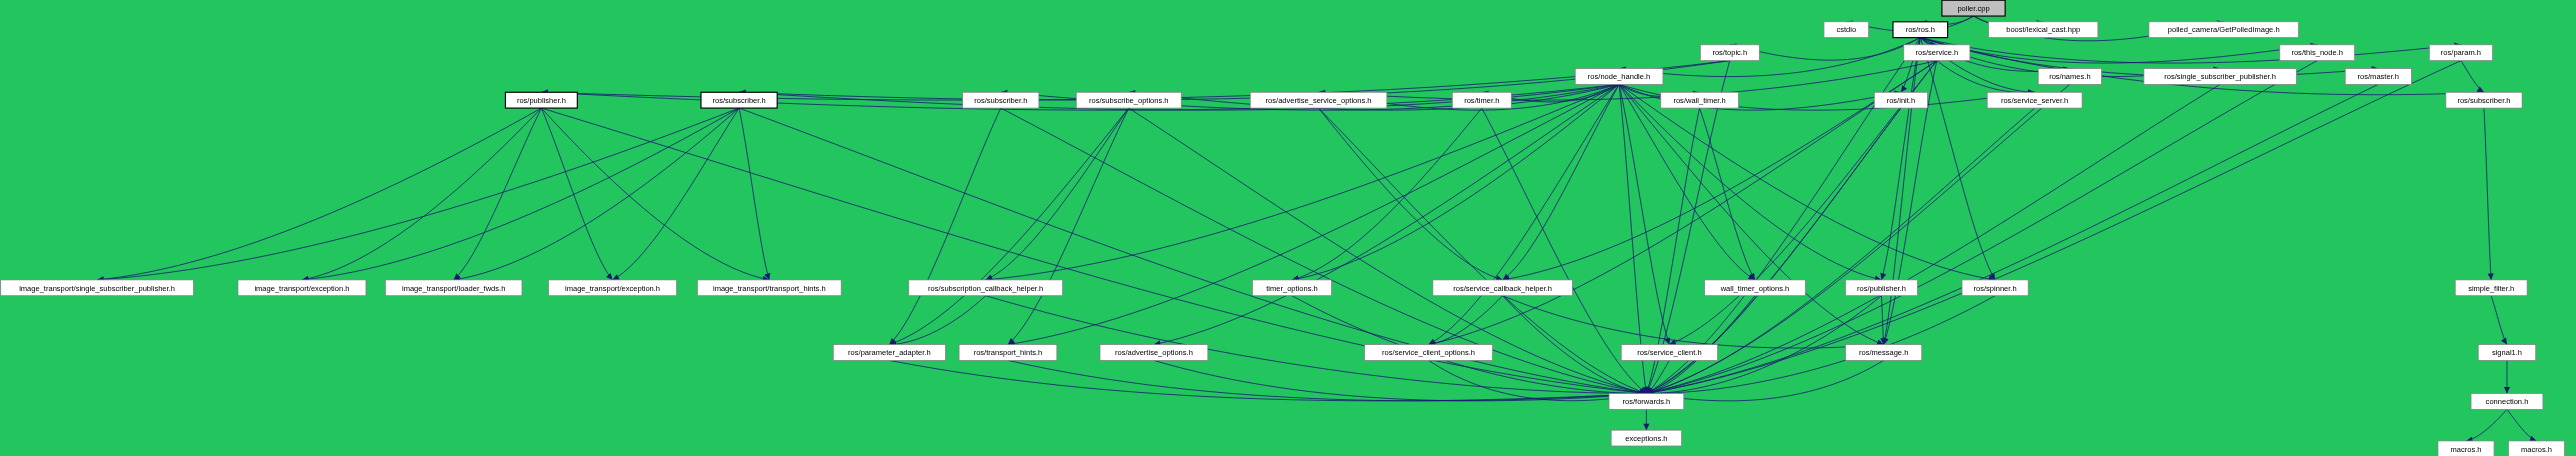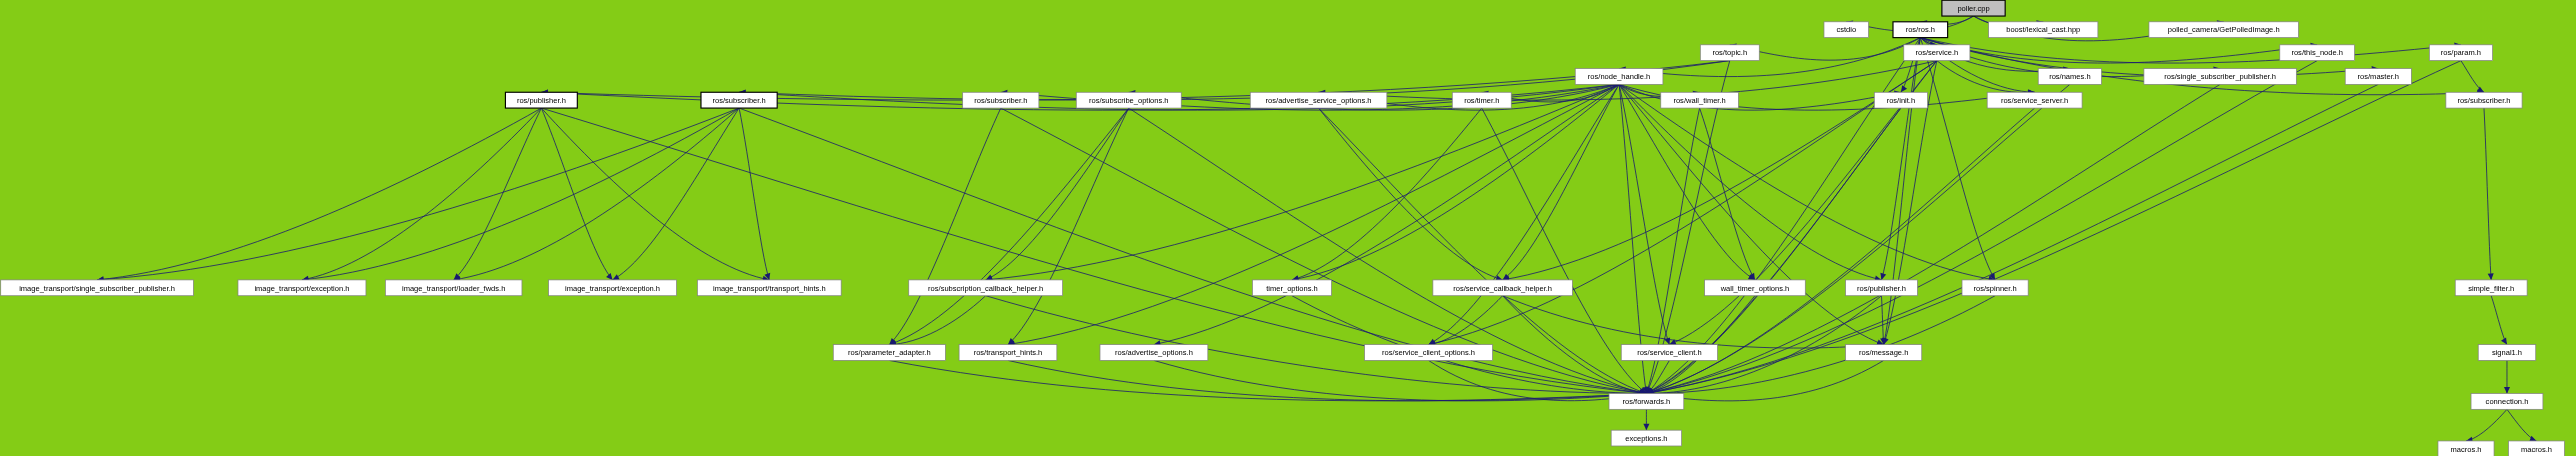--- a/index.html
+++ b/index.html
@@ -1,17 +1,17 @@
 <!DOCTYPE html>
 <html style="font-size:11.5px"><head>
 <meta charset="utf-8">
 <style>
   html,body{margin:0;padding:0;background:#ffffff;}
   body{font-family:"Liberation Sans",sans-serif;}
-  #graph-wrap{position:relative;width:2576px;height:457px;background:#84cc16;overflow:hidden;}
+  #graph-wrap{position:relative;width:2576px;height:457px;background:#22c55e;overflow:hidden;}
   svg#graph{display:block;width:2576px;height:457px;}
   .node-box{fill:#ffffff;stroke:#808080;stroke-width:1;}
   .node-box.bold{stroke:#000000;stroke-width:1.6;}
   .node-box.root{fill:#bfbfbf;stroke:#000000;stroke-width:1.6;}
   .node-label{font-family:"Liberation Sans",sans-serif;font-size:10.5px;fill:#000000;text-anchor:middle;dominant-baseline:middle;}
   .edge{fill:none;stroke:#191970;stroke-width:1.1;}
   .arrow{fill:#191970;stroke:none;}
 </style>
 </head>
 <body>

